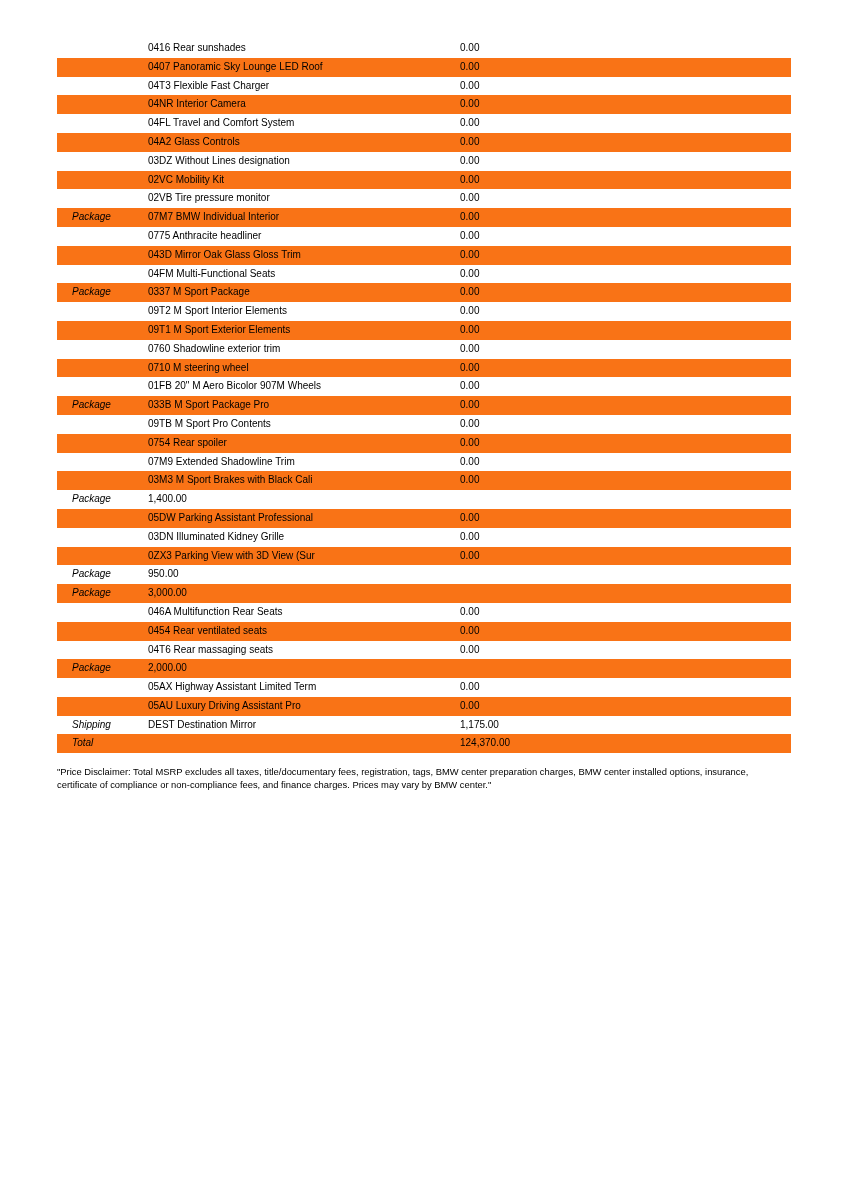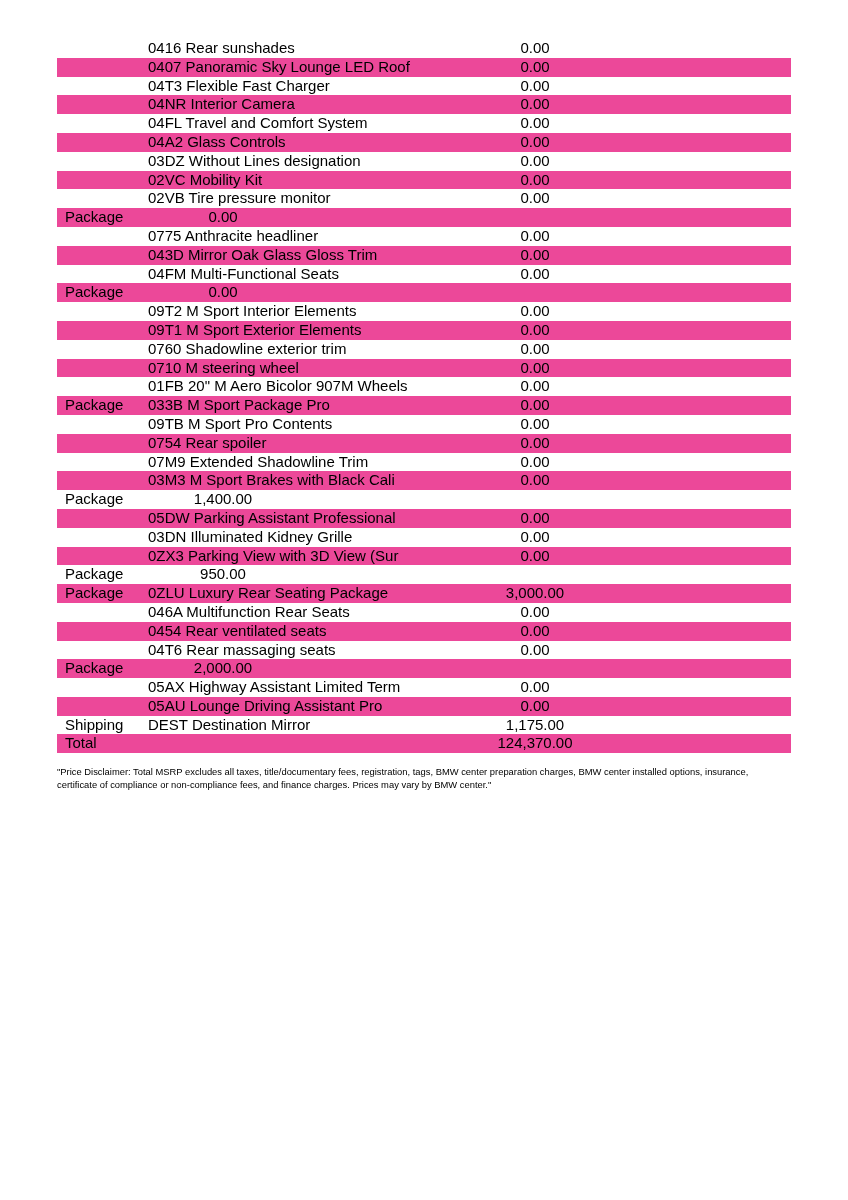--- a/index.html
+++ b/index.html
@@ -21,28 +21,28 @@
   .options-table {
     position: absolute;
     left: 57px;
     top: 39px;
     width: 734px;
   }
   .row {
     display: flex;
     height: 18.8px;
     line-height: 18.8px;
-    font-size: 15px;
+    font-size: 10px;
     white-space: nowrap;
   }
-  .row.shaded { background: #ec4899; }
+  .row.shaded { background: #f97316; }
   .cell { overflow: hidden; }
-  .cell.category { width: 91px; padding-left: 8px; }
+  .cell.category { width: 91px; padding-left: 15px; font-style: italic; }
   .cell.description { width: 312px; }
-  .cell.price { width: 150px; text-align: center; }
+  .cell.price { width: 150px; text-align: left; }
   .cell.filler { flex: 1; }
   .disclaimer {
     position: absolute;
     left: 57px;
     top: 765px;
     width: 734px;
     font-size: 9.4px;
     line-height: 1.4;
     color: #000000;
   }
@@ -101,20 +101,21 @@
         <div class="cell filler"></div>
       </div>
       <div class="row">
         <div class="cell category"></div>
         <div class="cell description">02VB Tire pressure monitor</div>
         <div class="cell price">0.00</div>
         <div class="cell filler"></div>
       </div>
       <div class="row shaded">
         <div class="cell category">Package</div>
+        <div class="cell description">07M7 BMW Individual Interior</div>
         <div class="cell price">0.00</div>
         <div class="cell filler"></div>
       </div>
       <div class="row">
         <div class="cell category"></div>
         <div class="cell description">0775 Anthracite headliner</div>
         <div class="cell price">0.00</div>
         <div class="cell filler"></div>
       </div>
       <div class="row shaded">
@@ -124,20 +125,21 @@
         <div class="cell filler"></div>
       </div>
       <div class="row">
         <div class="cell category"></div>
         <div class="cell description">04FM Multi-Functional Seats</div>
         <div class="cell price">0.00</div>
         <div class="cell filler"></div>
       </div>
       <div class="row shaded">
         <div class="cell category">Package</div>
+        <div class="cell description">0337 M Sport Package</div>
         <div class="cell price">0.00</div>
         <div class="cell filler"></div>
       </div>
       <div class="row">
         <div class="cell category"></div>
         <div class="cell description">09T2 M Sport Interior Elements</div>
         <div class="cell price">0.00</div>
         <div class="cell filler"></div>
       </div>
       <div class="row shaded">
@@ -217,21 +219,20 @@
         <div class="cell price">0.00</div>
         <div class="cell filler"></div>
       </div>
       <div class="row">
         <div class="cell category">Package</div>
         <div class="cell price">950.00</div>
         <div class="cell filler"></div>
       </div>
       <div class="row shaded">
         <div class="cell category">Package</div>
-        <div class="cell description">0ZLU Luxury Rear Seating Package</div>
         <div class="cell price">3,000.00</div>
         <div class="cell filler"></div>
       </div>
       <div class="row">
         <div class="cell category"></div>
         <div class="cell description">046A Multifunction Rear Seats</div>
         <div class="cell price">0.00</div>
         <div class="cell filler"></div>
       </div>
       <div class="row shaded">
@@ -252,21 +253,21 @@
         <div class="cell filler"></div>
       </div>
       <div class="row">
         <div class="cell category"></div>
         <div class="cell description">05AX Highway Assistant Limited Term</div>
         <div class="cell price">0.00</div>
         <div class="cell filler"></div>
       </div>
       <div class="row shaded">
         <div class="cell category"></div>
-        <div class="cell description">05AU Lounge Driving Assistant Pro</div>
+        <div class="cell description">05AU Luxury Driving Assistant Pro</div>
         <div class="cell price">0.00</div>
         <div class="cell filler"></div>
       </div>
       <div class="row">
         <div class="cell category">Shipping</div>
         <div class="cell description">DEST Destination Mirror</div>
         <div class="cell price">1,175.00</div>
         <div class="cell filler"></div>
       </div>
       <div class="row shaded">

